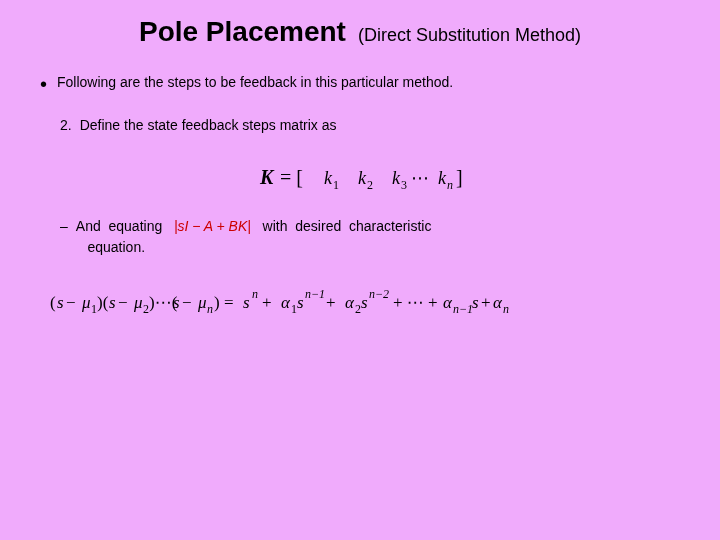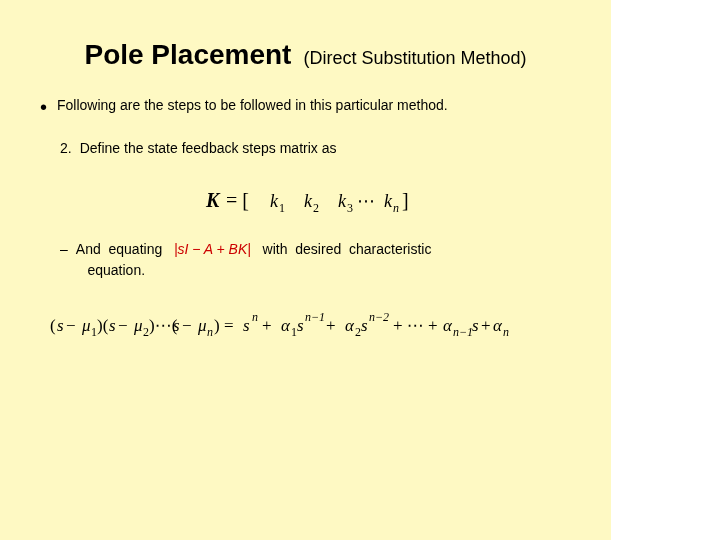--- a/index.html
+++ b/index.html
@@ -10,24 +10,24 @@
 
     body {
       width: 720px;
       height: 540px;
       background: #ffffff;
       font-family: 'Times New Roman', Times, serif;
       overflow: hidden;
     }
 
     .slide {
-      width: 611px;
+      width: 720px;
       height: 540px;
-      background: #fef9c3;
-      padding: 39px 40px;
+      background: #f0abfc;
+      padding: 16px 40px;
       position: relative;
     }
 
     .title-area {
       text-align: center;
       margin-bottom: 24px;
     }
 
     .title-main {
       font-size: 28px;
@@ -115,21 +115,21 @@
 
   <div class="title-area">
     <span class="title-main">Pole Placement</span>
     <span class="title-sub">(Direct Substitution Method)</span>
   </div>
 
   <div class="content">
 
     <div class="bullet-item">
       <span class="bullet-dot">•</span>
-      <span class="bullet-text">Following  are  the  steps  to  be  followed  in  this  particular method.</span>
+      <span class="bullet-text">Following  are  the  steps  to  be  feedback  in  this  particular method.</span>
     </div>
 
     <div class="numbered-item">
       <span class="numbered-label">2.</span>
       <span>Define the state feedback steps matrix as</span>
     </div>
 
     <div class="equation-line">
 
       <svg width="320" height="50">

